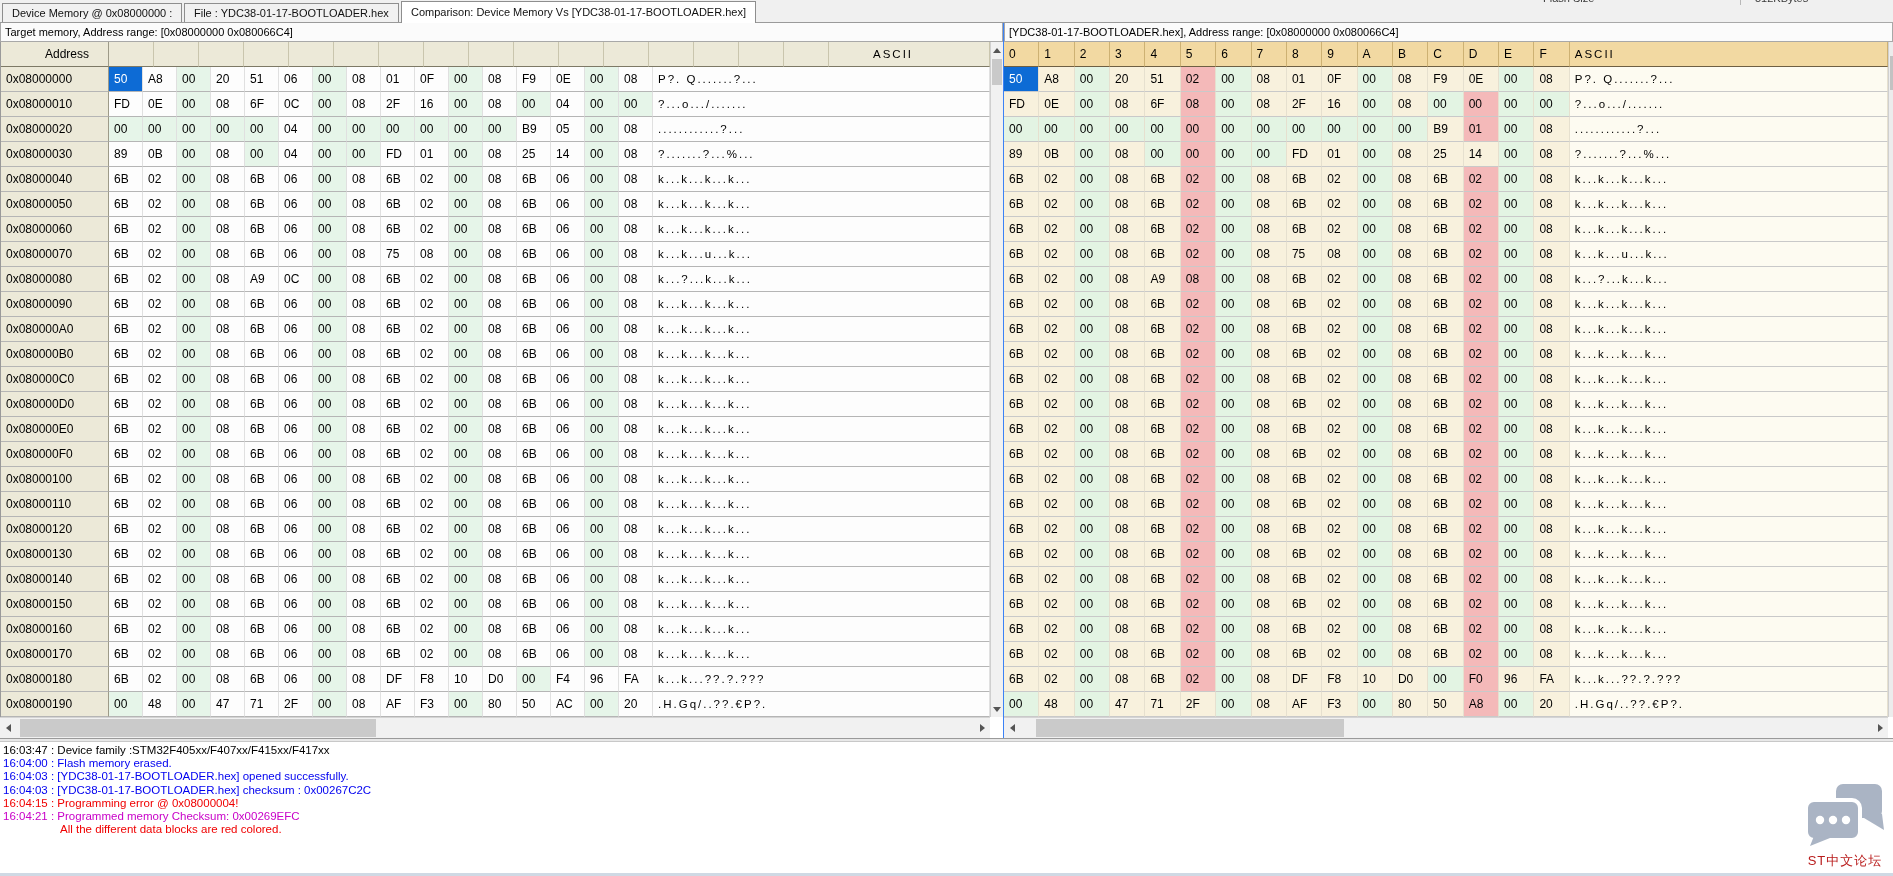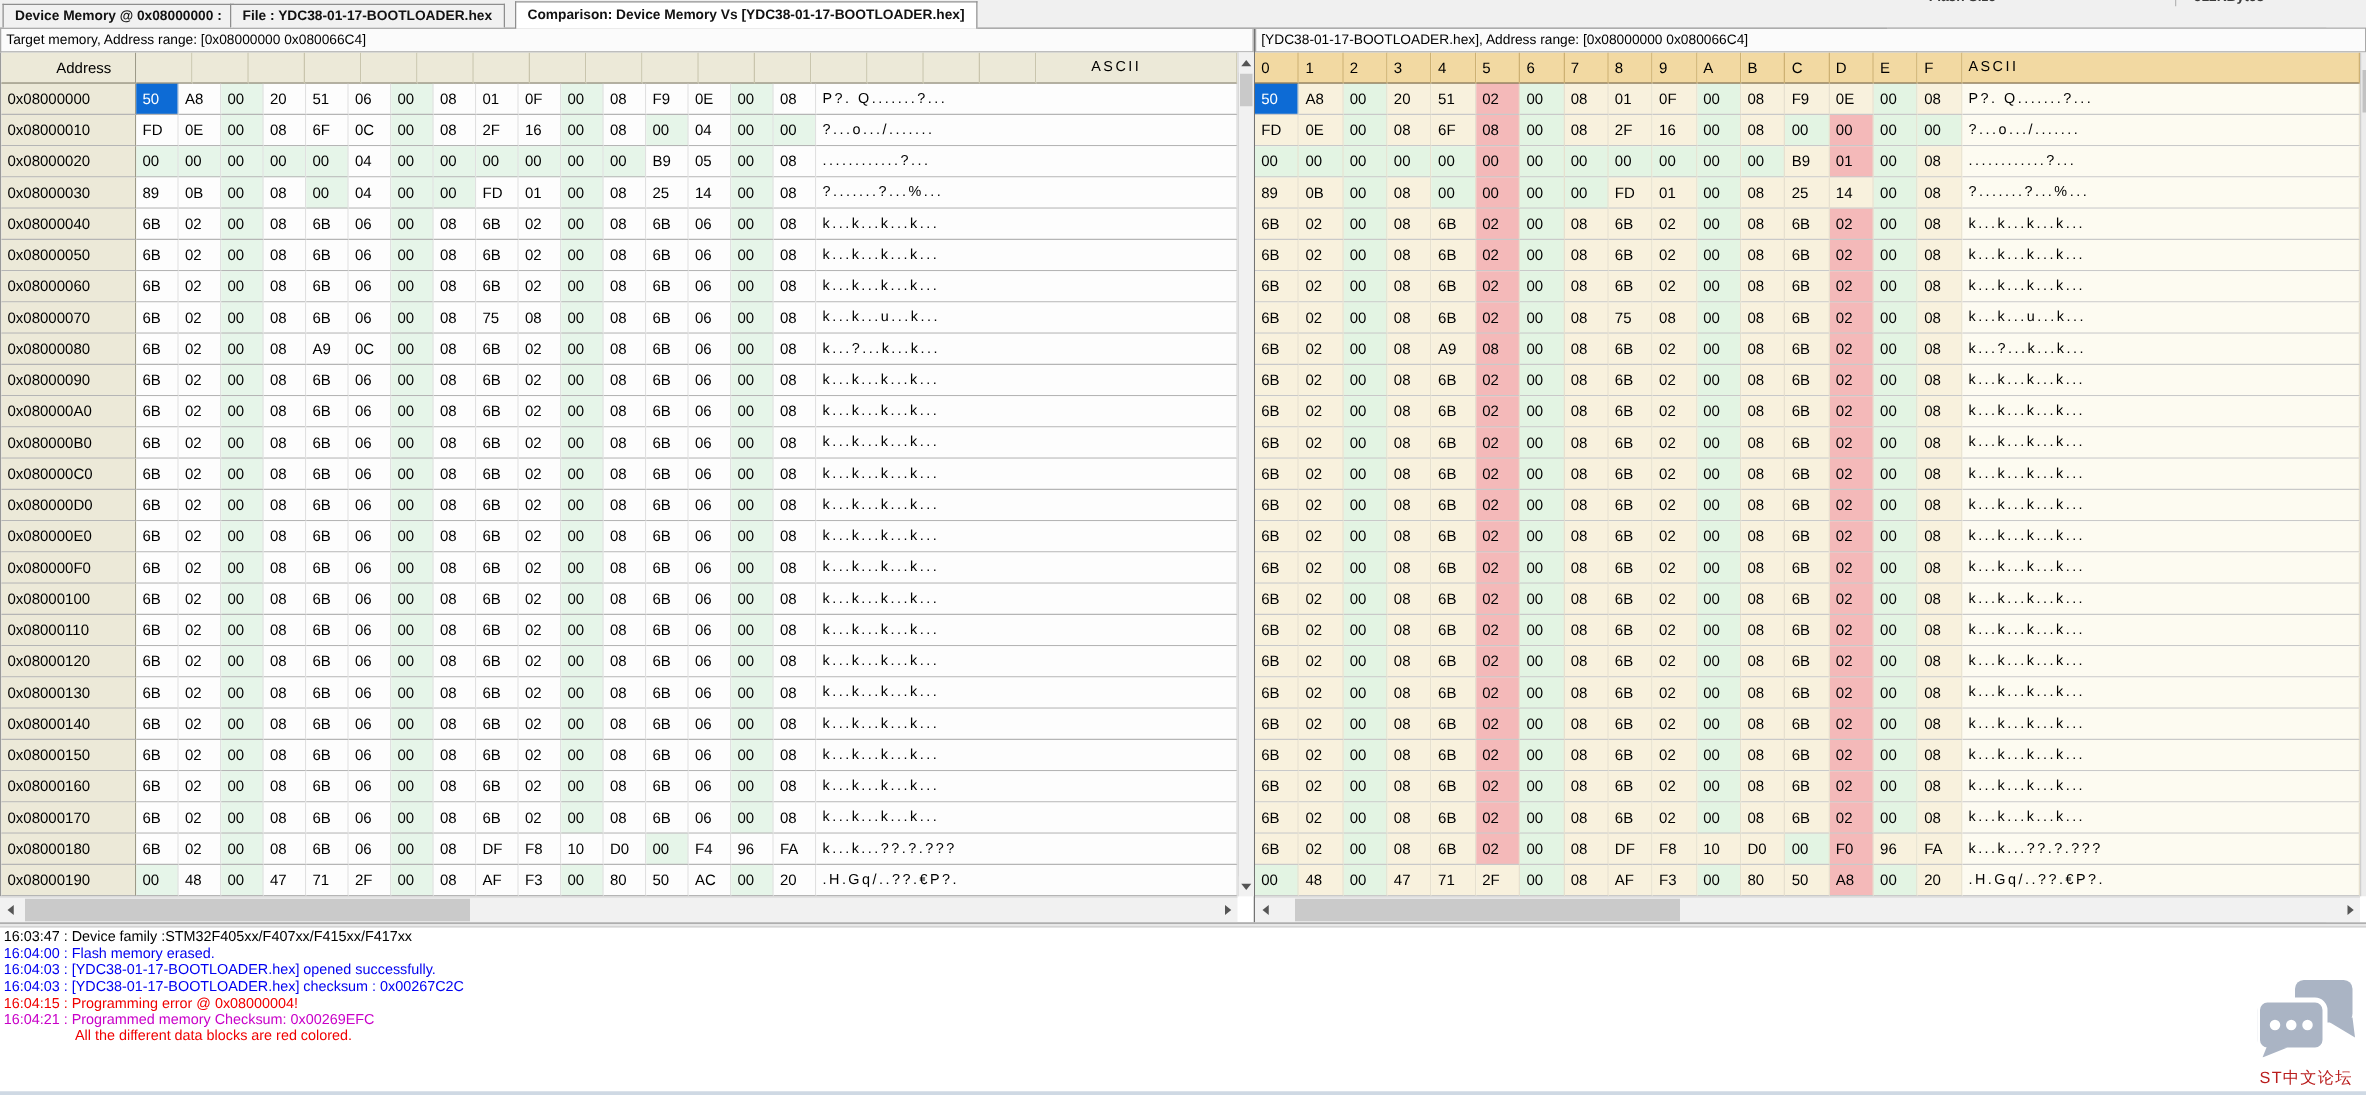--- a/index.html
+++ b/index.html
@@ -2,32 +2,32 @@
 <html><head>
 <meta charset="utf-8">
 <style>
   html,body{margin:0;padding:0;}
   body{
     width:1893px;height:876px;position:relative;overflow:hidden;
     background:#f0f0f0;font-family:"Liberation Sans",sans-serif;color:#000;
     -webkit-font-smoothing:antialiased;
   }
   
-  .tabbar{position:absolute;left:0;top:0;width:1510px;height:22px;background:#f0f0f0;border-bottom:1px solid #9a9a9a;z-index:5;font-weight:bold;}
+  .tabbar{position:absolute;left:0;top:0;width:1510px;height:22px;background:#f0f0f0;border-bottom:1px solid #9a9a9a;z-index:5;}
   .tab{position:absolute;top:3px;height:19px;line-height:19px;padding:0 9px;font-size:11px;
        background:#f1f1f1;border:1px solid #8e8e8e;border-bottom:none;box-sizing:border-box;white-space:nowrap;color:#111;}
-  .tab.active{top:1px;height:22px;line-height:20px;background:#ffffff;z-index:6;margin-left:11px;}
+  .tab.active{top:1px;height:22px;line-height:20px;background:#ffffff;z-index:6;}
   .flashclip{position:absolute;top:0;height:5px;overflow:hidden;font-size:11px;color:#3a3a3a;z-index:7;}
   .flashclip span{position:relative;top:-8px;}
   .flashclip .lbl{position:absolute;left:0;top:-8px;}
   .flashclip .val{position:absolute;left:212px;top:-8px;}
   .flashdiv{position:absolute;left:1740px;top:0;width:1px;height:5px;background:#b8b8b8;z-index:7;}
 
   
-  .panels{position:absolute;left:0;top:22px;width:1861px;height:716px;background:#737373;}
+  .panels{position:absolute;left:0;top:22px;width:1861px;height:716px;background:#3b82f6;}
   .panel{position:absolute;top:0;height:716px;background:#fff;}
   .panel.left{left:0;width:1003px;}
   .panel.right{left:1004px;width:889px;}
   .caption{position:absolute;left:0;top:0;right:0;height:20px;line-height:19px;background:#fbfbfb;
            border:1px solid #a8a8a8;box-sizing:border-box;font-size:11px;padding-left:4px;white-space:nowrap;overflow:hidden;}
   .grid{position:absolute;left:0;top:20px;bottom:21px;overflow:hidden;}
   .panel.left .grid{right:13px;border-left:1px solid #9a9a9a;}
   .panel.right .grid{right:5px;}
   .row{display:flex;height:25px;box-sizing:border-box;}
   .cell{box-sizing:border-box;height:25px;line-height:24px;font-size:12px;padding-left:5px;white-space:nowrap;overflow:hidden;}

